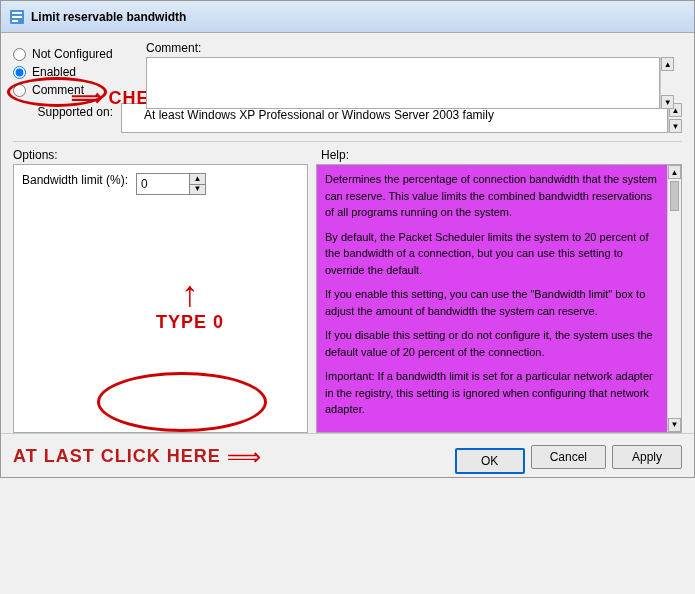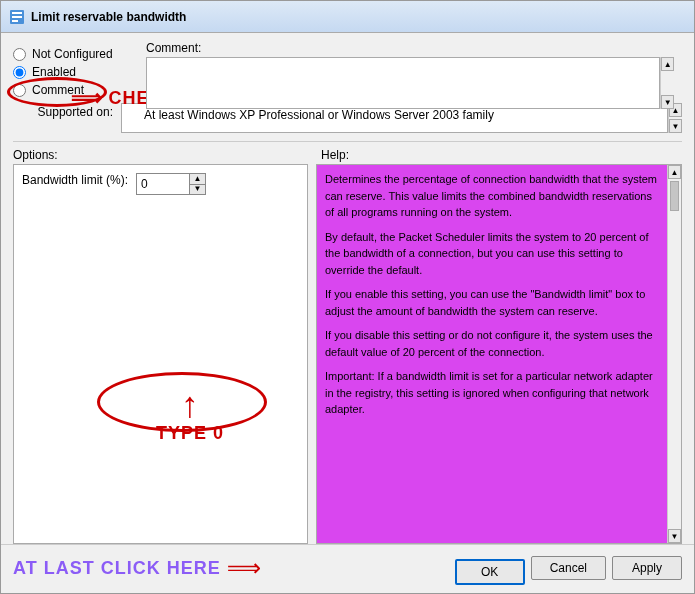--- a/index.html
+++ b/index.html
@@ -6,21 +6,21 @@
     body {
       font-family: 'Segoe UI', Tahoma, Arial, sans-serif;
       font-size: 12px;
       background: #f0f0f0;
       width: 695px;
       height: 594px;
       overflow: hidden;
     }
     .window {
       width: 695px;
-      height: 594px;
+      height: 478px;
       background: #f0f0f0;
       border: 1px solid #999;
       display: flex;
       flex-direction: column;
     }
     .title-bar {
       background: linear-gradient(to bottom, #dde9f7, #c5d9f1);
       padding: 4px 8px;
       display: flex;
       align-items: center;
@@ -132,21 +132,21 @@
       display: flex;
       justify-content: space-between;
       align-items: center;
       padding: 6px 12px 8px;
       background: #f0f0f0;
       border-top: 1px solid #ccc;
     }
     .annotation-left {
       font-size: 18px;
       font-weight: bold;
-      color: #8b5cf6;
+      color: #b91c1c;
       font-family: Impact, 'Arial Black', sans-serif;
       letter-spacing: 1px;
       text-transform: uppercase;
     }
     .bottom-buttons {
       display: flex;
       gap: 6px;
       align-items: center;
     }
     .bottom-btn {

